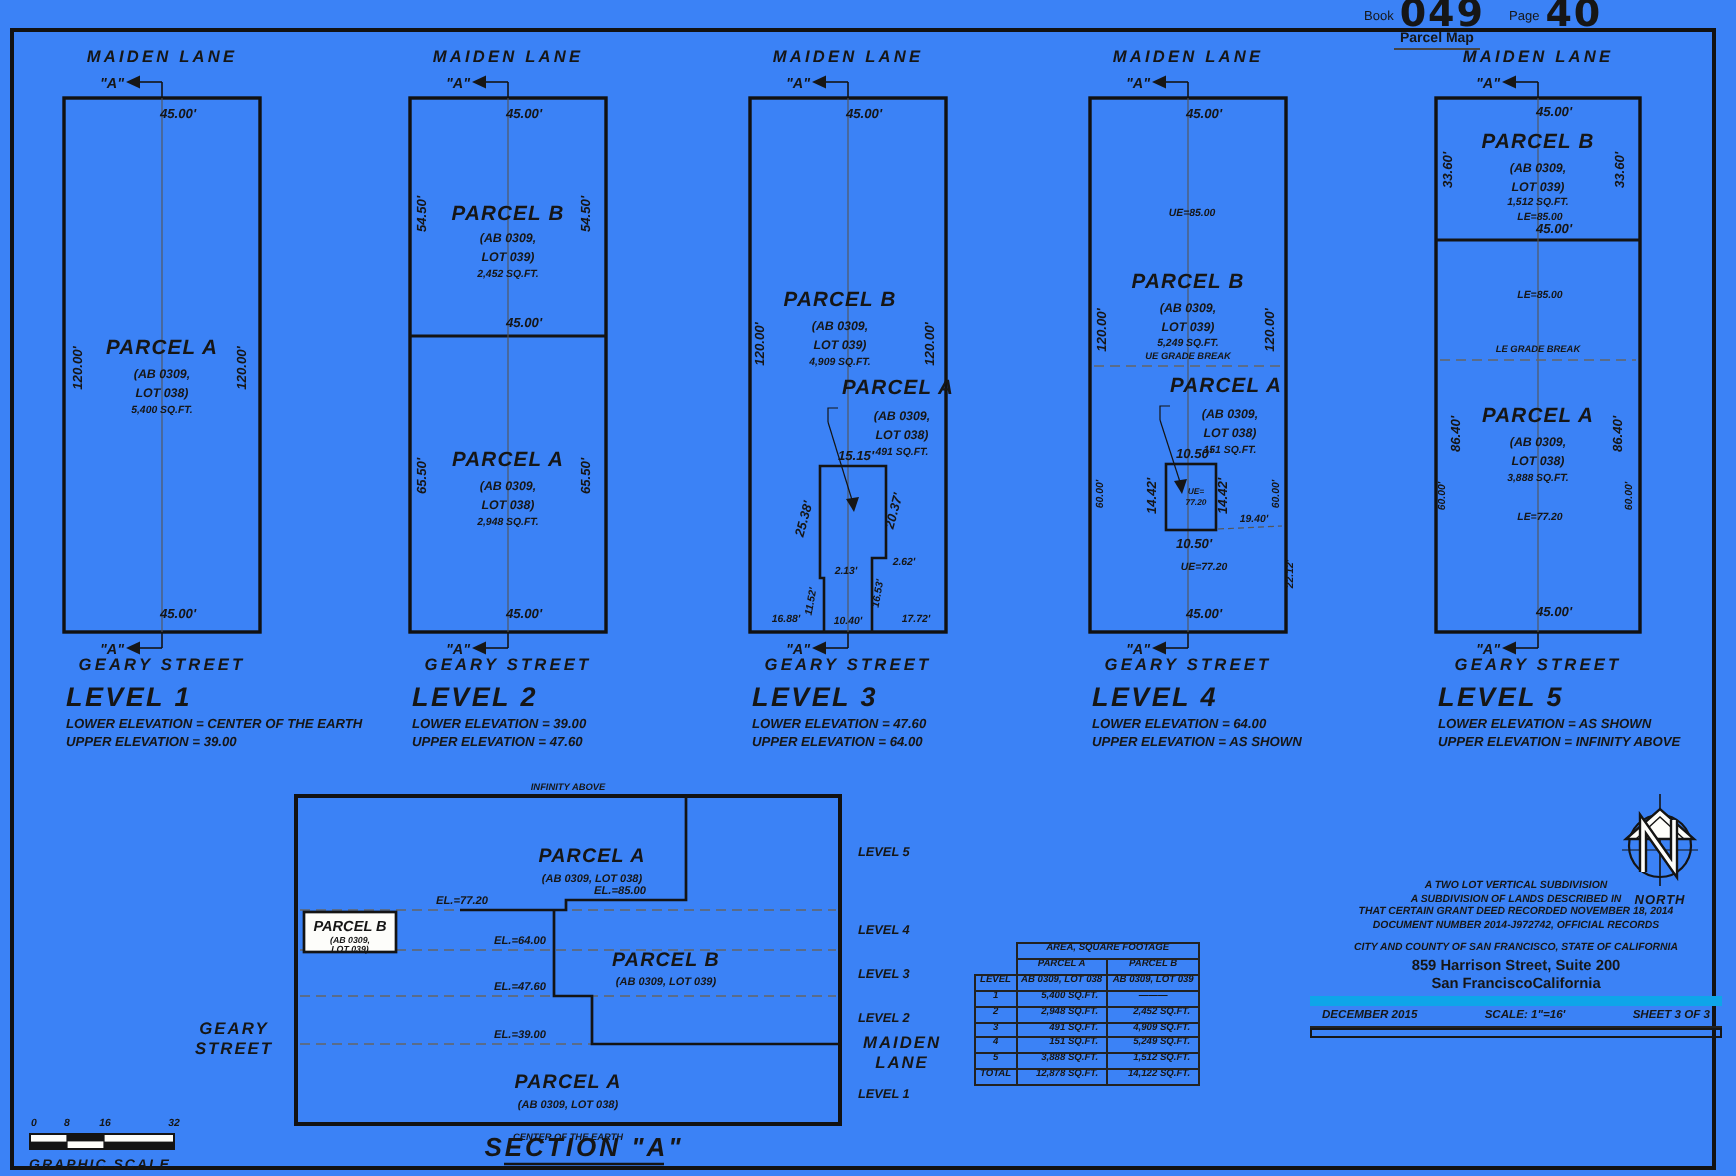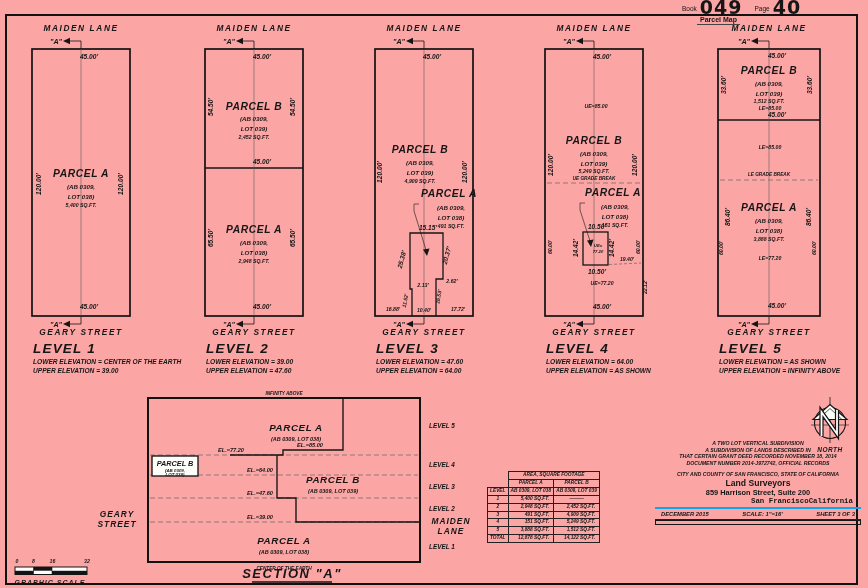--- a/index.html
+++ b/index.html
@@ -1,16 +1,16 @@
 <!DOCTYPE html>
 <html><head>
 <meta charset="utf-8">
 <style>
   html,body{margin:0;padding:0;background:#ffffff;}
-  .sheet{position:relative;width:868px;height:588px;background:#fca5a5;overflow:hidden;
+  .sheet{position:relative;width:868px;height:588px;background:#3b82f6;overflow:hidden;
          font-family:"Liberation Sans",sans-serif;color:#161616;}
   .border{position:absolute;left:5px;top:14px;width:853px;height:571px;
           border:2.5px solid #121212;box-sizing:border-box;}
   svg.map{position:absolute;left:0;top:0;}
   text{fill:#161616;}
   .t{font-family:"Liberation Sans",sans-serif;font-style:italic;}
   .street{font-size:8.3px;font-weight:bold;letter-spacing:1.6px;text-anchor:middle;}
   .amark{font-size:7.2px;font-weight:bold;}
   .dim{font-size:6.6px;font-weight:bold;}
   .mid{text-anchor:middle;}
@@ -52,22 +52,22 @@
   .areatable td.num{text-align:right;padding-right:4px;}
   .areatable td.nb{border:none;}
   
   .titleblock{position:absolute;left:655px;top:440px;width:206px;text-align:center;font-style:italic;}
   .tb-title{font-size:16px;font-weight:bold;letter-spacing:1px;margin-top:30px;}
   .tb-sub{font-size:5.2px;font-weight:600;line-height:6.6px;}
   .tb-sub5{margin-top:5px;}
   .tb-firm{font-size:10.5px;font-weight:bold;font-style:normal;margin-top:6px;letter-spacing:.2px;}
   .tb-firm2{font-size:8.6px;font-style:normal;font-weight:600;}
   .tb-addr{font-size:7.4px;font-style:normal;font-weight:700;}
-  .tb-cityrow{display:flex;justify-content:flex-end;font-size:7.4px;font-style:normal;font-weight:600;
-              border-bottom:2px solid #0ea5e9;padding:0 8px 2px 8px;font-family:Liberation Mono, monospace;}
+  .tb-cityrow{display:flex;justify-content:center;font-size:7.4px;font-style:normal;font-weight:600;
+              border-bottom:5px solid #0ea5e9;padding:0 8px 2px 8px;}
   .tb-metarow{display:flex;justify-content:space-between;align-items:center;font-size:5.8px;font-weight:600;
               padding:2px 6px;border-bottom:1px solid #222;}
   .tb-botrow{display:flex;justify-content:space-between;align-items:center;font-size:5.8px;font-weight:600;
              border:1.4px solid #161616;border-top-width:1px;margin-top:0;padding:1.5px 6px;}
 </style>
 </head>
 <body>
 
 <div class="sheet">
   <div class="border"></div>
@@ -418,21 +418,20 @@
     </tr>
   </tbody>
     </table>
 
   <div class="titleblock">
     <div class="tb-sub">A TWO LOT VERTICAL SUBDIVISION</div>
     <div class="tb-sub">A SUBDIVISION OF LANDS DESCRIBED IN</div>
     <div class="tb-sub">THAT CERTAIN GRANT DEED RECORDED NOVEMBER 18, 2014</div>
     <div class="tb-sub">DOCUMENT NUMBER 2014-J972742, OFFICIAL RECORDS</div>
     <div class="tb-sub tb-sub5">CITY AND COUNTY OF SAN FRANCISCO, STATE OF CALIFORNIA</div>
-    <div class="tb-firm2">Land Surveyors</div>
     <div class="tb-addr">859 Harrison Street, Suite 200</div>
     <div class="tb-cityrow">
       <span>San Francisco</span>
       <span>California</span>
     </div>
     <div class="tb-metarow">
       <span>DECEMBER 2015</span>
       <span>SCALE: 1"=16'</span>
       <span>SHEET 3 OF 3</span>
     </div>

